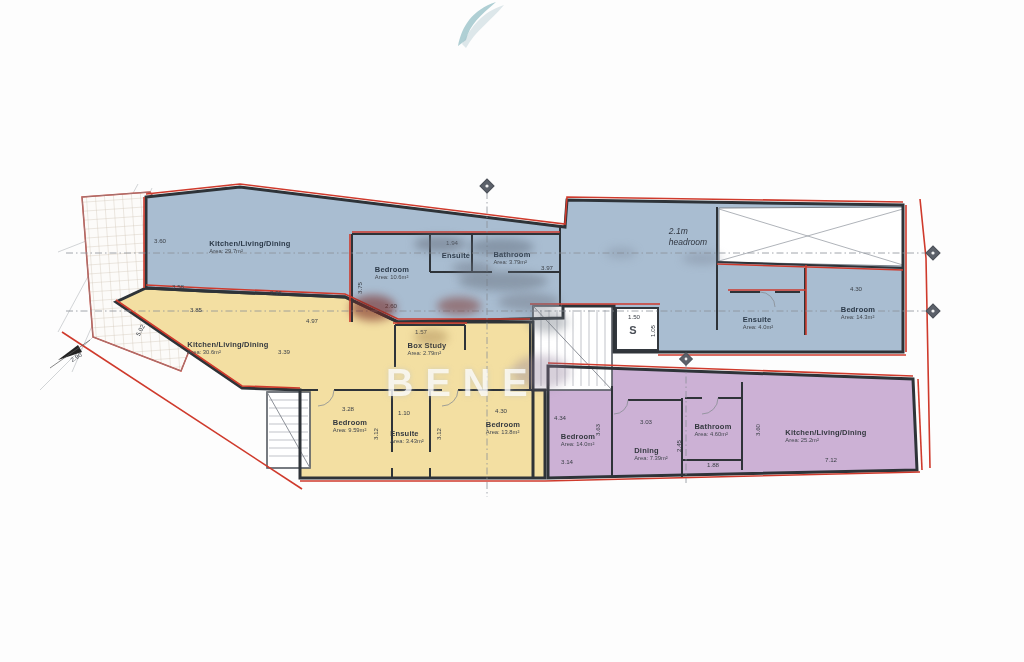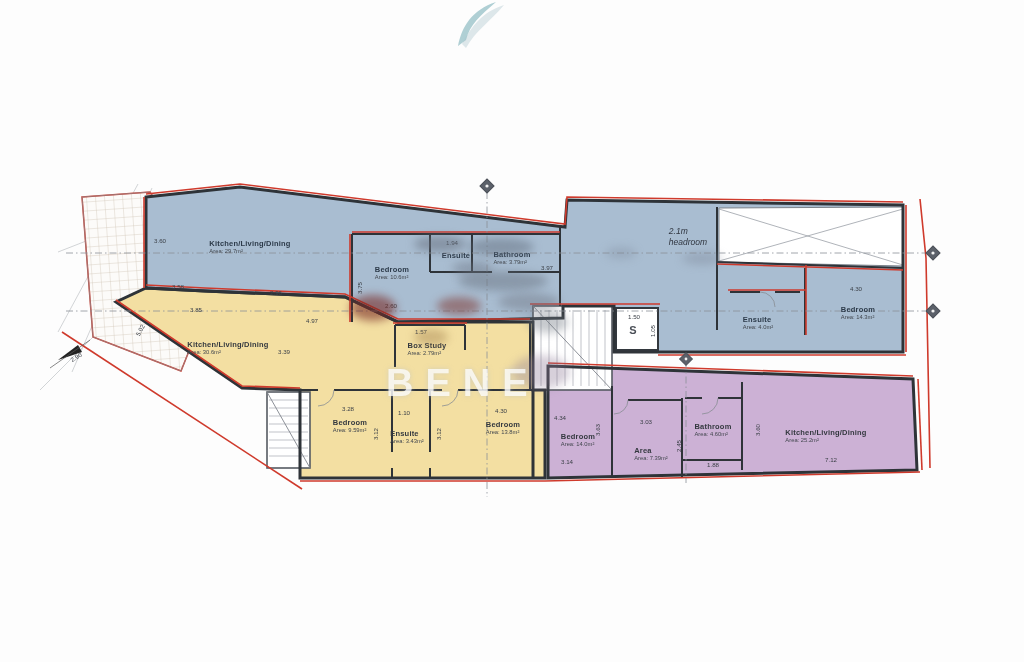--- a/index.html
+++ b/index.html
@@ -240,21 +240,21 @@
   <div class="room-label" style="left:503px;top:428px;">
     <span class="room-name">Bedroom</span>
     <span class="room-area">Area: 13.8m²</span>
   </div>
 
   <div class="room-label" style="left:578px;top:440px;">
     <span class="room-name">Bedroom</span>
     <span class="room-area">Area: 14.0m²</span>
   </div>
   <div class="room-label" style="left:651px;top:454px;">
-    <span class="room-name">Area</span>
+    <span class="room-name">Dining</span>
     <span class="room-area">Area: 7.39m²</span>
   </div>
   <div class="room-label" style="left:713px;top:430px;">
     <span class="room-name">Bathroom</span>
     <span class="room-area">Area: 4.60m²</span>
   </div>
   <div class="room-label" style="left:826px;top:436px;">
     <span class="room-name">Kitchen/Living/Dining</span>
     <span class="room-area">Area: 25.2m²</span>
   </div>

